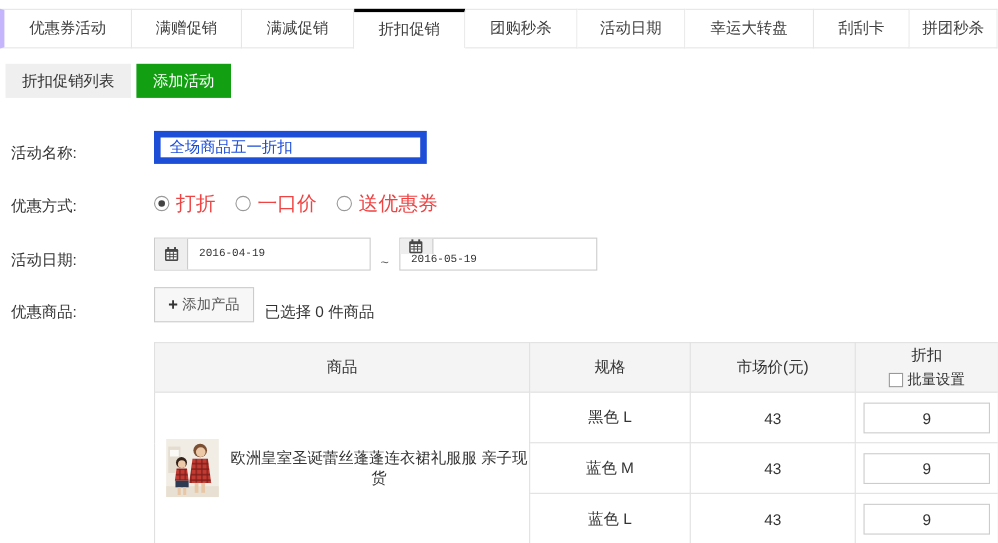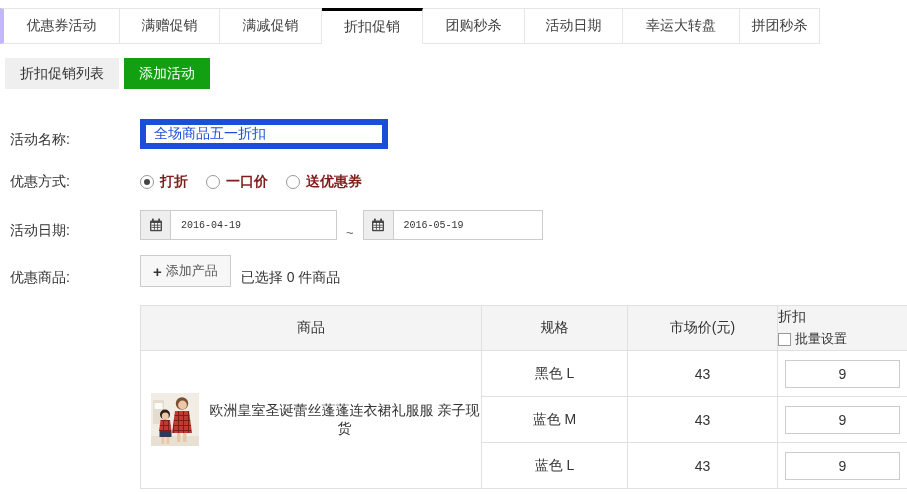--- a/index.html
+++ b/index.html
@@ -32,42 +32,42 @@
 
   .text-input { width:248px; height:30px; border:6px solid #1d4ed8; padding:0 8px;
     font-size:14px; color:#1d4ed8; font-family:inherit; background:#fff; }
 
   .radio-group { display:flex; align-items:center; gap:18px; }
   .radio-opt { display:flex; align-items:center; gap:6px; cursor:pointer; }
   .radio { width:14px; height:14px; border:1px solid #999; border-radius:50%;
     background:#fff; position:relative; display:inline-block; flex:none; }
   .radio.checked::after { content:""; position:absolute; left:3px; top:3px;
     width:6px; height:6px; border-radius:50%; background:#444; }
-  .radio-label { font-size:14px; color:#7f1d1d;font-weight:bold; }
+  .radio-label { font-size:18px; color:#ef4444; }
 
   .date-field { display:flex; height:30px; border:1px solid #ccc; background:#fff; }
   .date-addon { width:30px; background:#eee; border-right:1px solid #ccc;
     display:flex; align-items:center; justify-content:center; flex:none; cursor:pointer; }
   .date-value { display:flex; align-items:center; padding:0 10px; font-size:10px; color:#333;font-family:Liberation Mono, monospace; }
   .date-start { width:197px; }
-  .date-end { width:180px; }
+  .date-end { width:180px;flex-direction:column; }
   .date-sep { margin:0 9px; color:#666; font-size:13px; }
 
   .add-product-btn { height:32px; padding:0 12px; border:1px solid #ccc; background:#f7f7f7;
     display:flex; align-items:center; font-size:13px; color:#555; cursor:pointer; }
   .plus-glyph { font-size:15px; font-weight:bold; color:#333; margin-right:4px; }
   .selected-summary { margin-left:10px; font-size:14px; color:#333; }
 
   
   .goods-table { margin-left:140px; width:767px; border-collapse:collapse; table-layout:fixed; }
   .goods-table th, .goods-table td { border:1px solid #e0e0e0; font-weight:normal;
     font-size:14px; color:#333; text-align:center; vertical-align:middle; }
   .goods-table thead th { background:#f4f4f4; height:45px; }
   .goods-table tbody td { height:46px; background:#fff; }
-  .discount-head { display:flex; flex-direction:column; align-items:flex-start; gap:4px; }
+  .discount-head { display:flex; flex-direction:column; align-items:center; gap:4px; }
   .batch-line { display:flex; align-items:center; gap:4px; font-size:13px; }
   .checkbox { width:13px; height:13px; border:1px solid #999; background:#fff;
     display:inline-block; flex:none; cursor:pointer; }
   .product-cell { text-align:left; }
   .product-wrap { display:flex; align-items:center; padding-left:10px; }
   .product-thumb { width:48px; height:53px; flex:none; display:block; }
   .product-title { margin-left:9px; font-size:14px; color:#333; }
   .discount-input { width:115px; height:28px; border:1px solid #ccc; text-align:center;
     font-size:14px; color:#333; font-family:inherit; background:#fff; }
   .cal-icon { display:block; }
@@ -76,20 +76,21 @@
 <body>
 
 <div class="tabbar">
   <div class="tab" style="width:120px">优惠券活动</div>
   <div class="tab" style="width:100px">满赠促销</div>
   <div class="tab" style="width:102px">满减促销</div>
   <div class="tab active" style="width:101px">折扣促销</div>
   <div class="tab" style="width:102px">团购秒杀</div>
   <div class="tab" style="width:98px">活动日期</div>
   <div class="tab" style="width:117px">幸运大转盘</div>
+  <div class="tab" style="width:87px">刮刮卡</div>
   <div class="tab" style="width:80px">拼团秒杀</div>
 </div>
 
 <div class="subtabs">
   <div class="subtab gray">折扣促销列表</div>
   <div class="subtab green">添加活动</div>
 </div>
 
 <div class="form">
 

